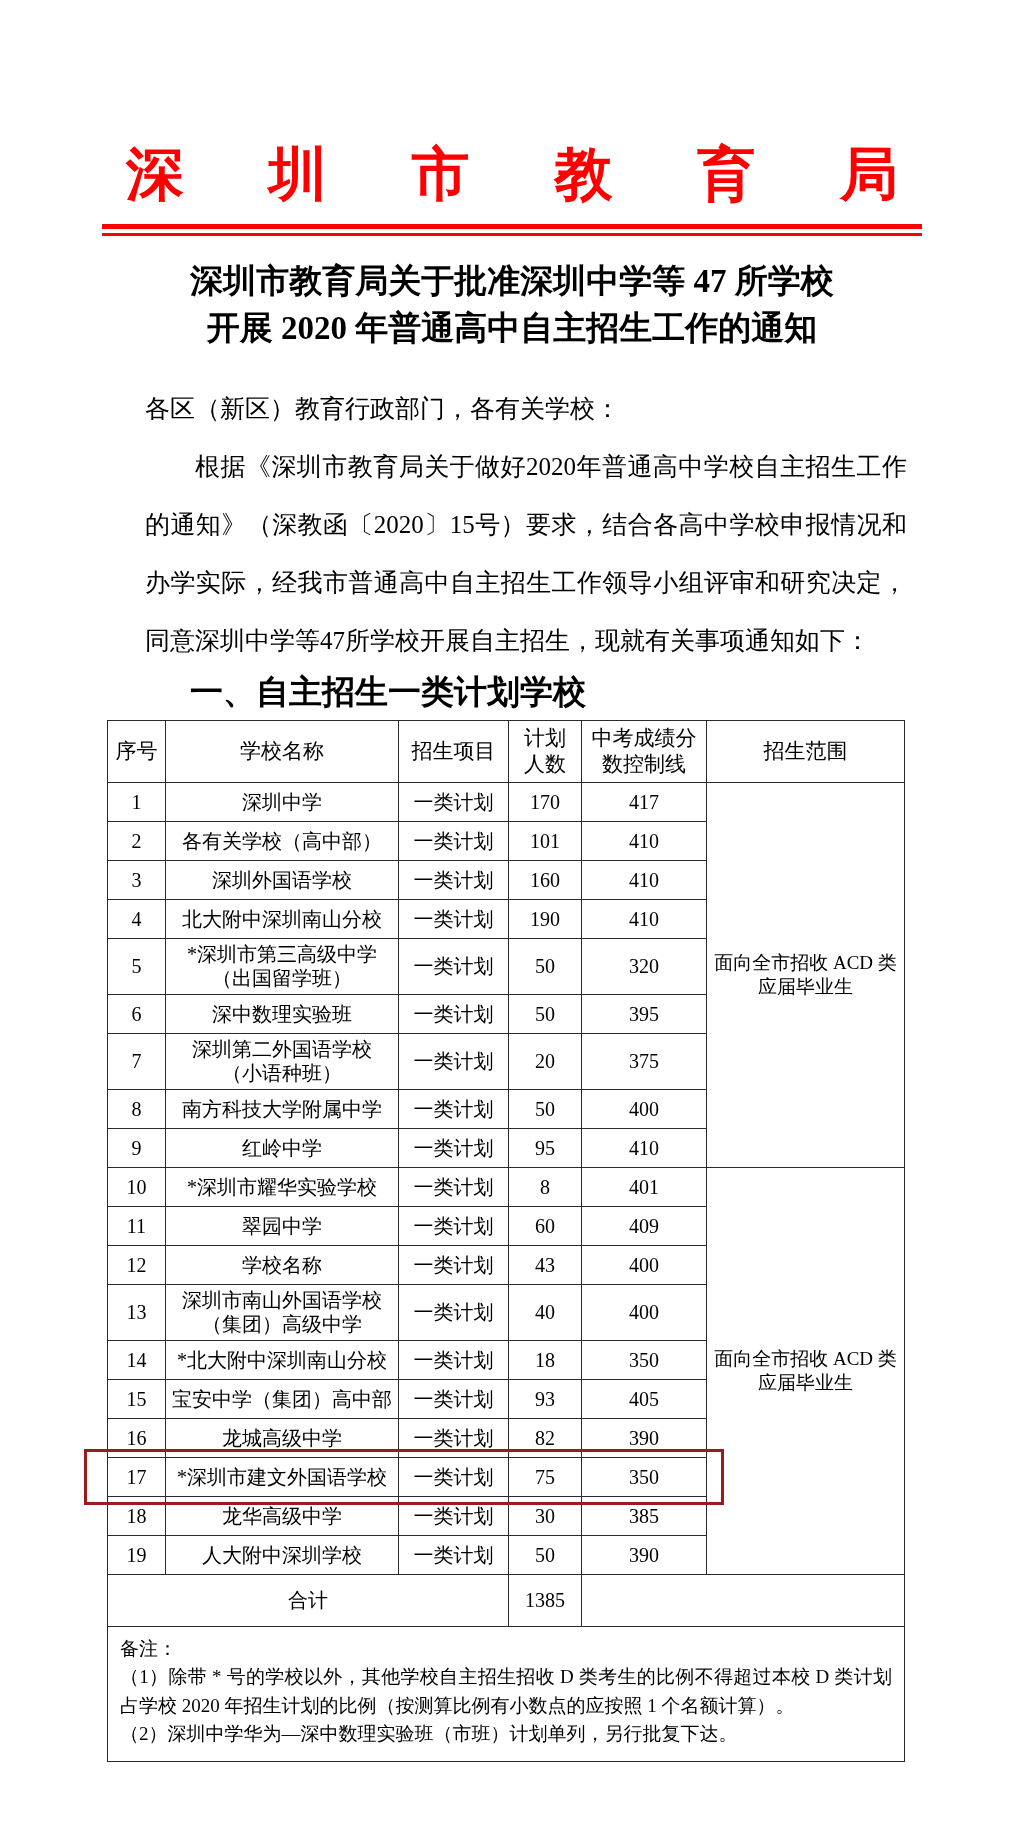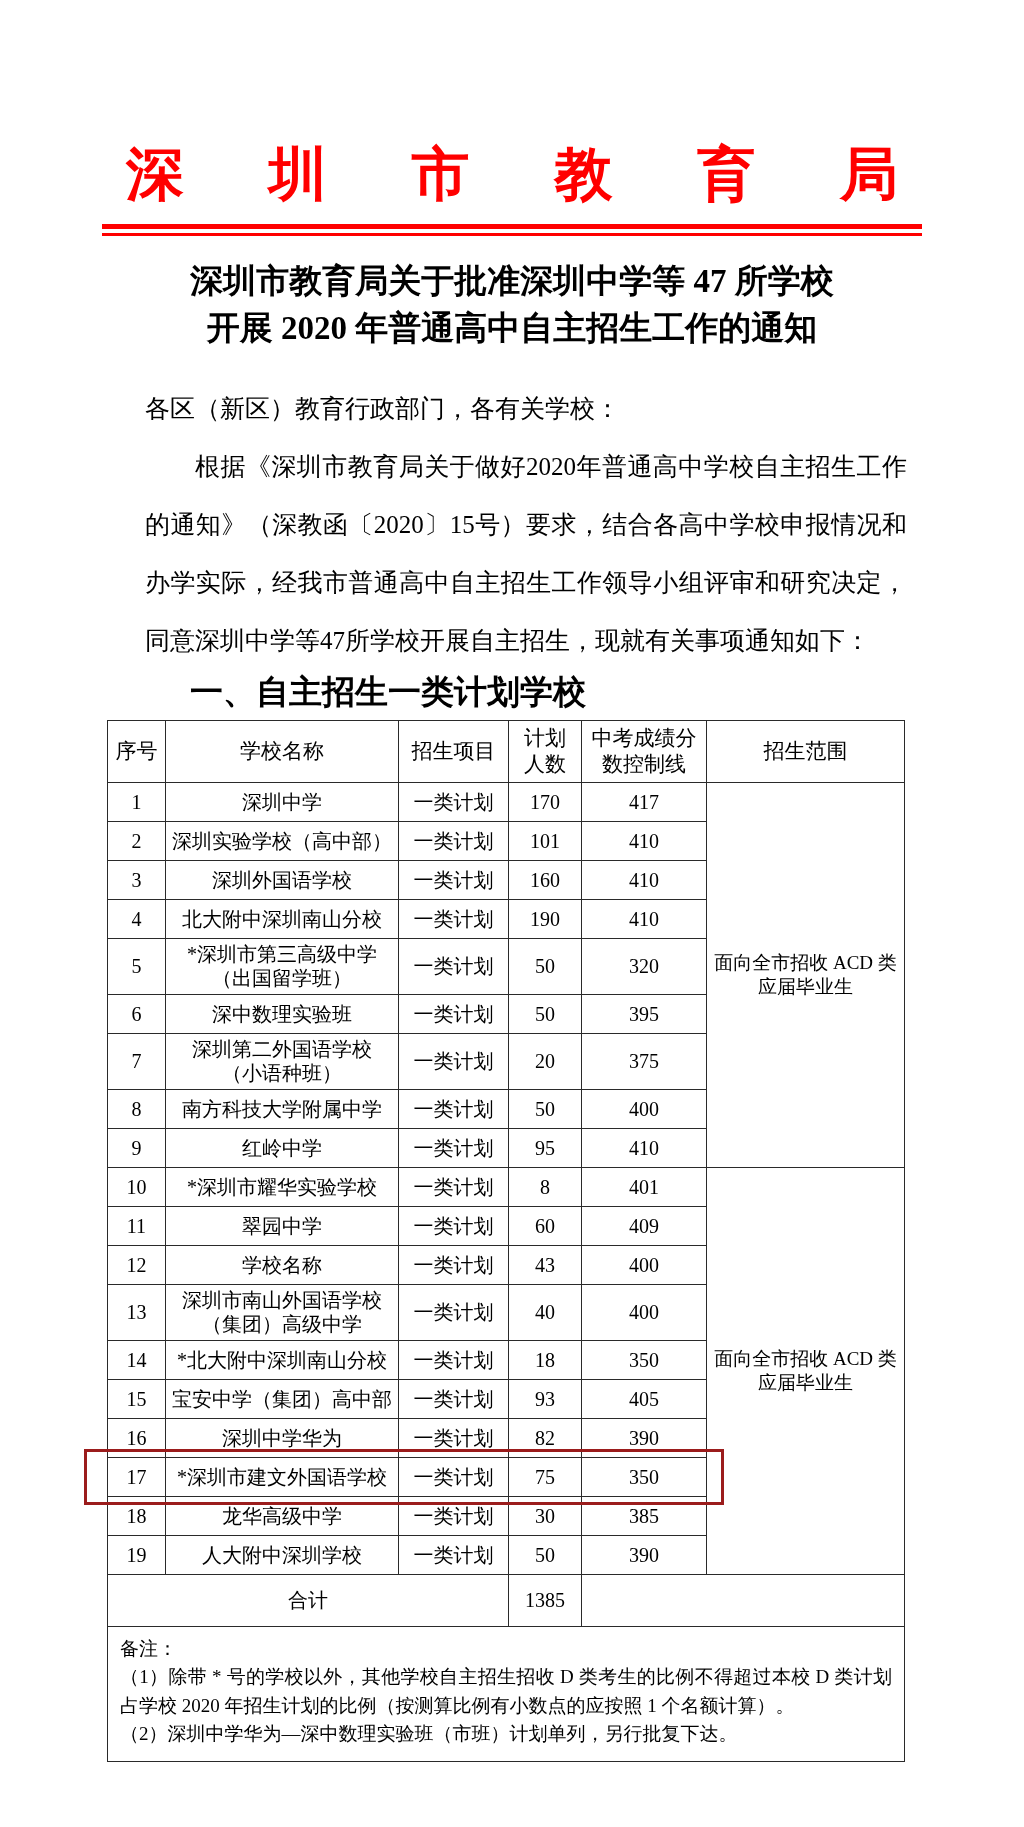--- a/index.html
+++ b/index.html
@@ -137,21 +137,21 @@
         <tr>
           <td>1</td>
           <td class="c-name">深圳中学</td>
           <td>一类计划</td>
           <td>170</td>
           <td>417</td>
           <td class="c-range" rowspan="9">面向全市招收 ACD 类应届毕业生</td>
         </tr>
         <tr>
           <td>2</td>
-          <td class="c-name">深圳实验学校（高中部）</td>
+          <td class="c-name">各有关学校（高中部）</td>
           <td>一类计划</td>
           <td>101</td>
           <td>410</td>
         </tr>
         <tr>
           <td>3</td>
           <td class="c-name">深圳外国语学校</td>
           <td>一类计划</td>
           <td>160</td>
           <td>410</td>
@@ -239,21 +239,21 @@
         </tr>
         <tr>
           <td>15</td>
           <td class="c-name">宝安中学（集团）高中部</td>
           <td>一类计划</td>
           <td>93</td>
           <td>405</td>
         </tr>
         <tr>
           <td>16</td>
-          <td class="c-name">深圳中学华为</td>
+          <td class="c-name">龙城高级中学</td>
           <td>一类计划</td>
           <td>82</td>
           <td>390</td>
         </tr>
         <tr>
           <td>17</td>
           <td class="c-name">*深圳市建文外国语学校</td>
           <td>一类计划</td>
           <td>75</td>
           <td>350</td>

